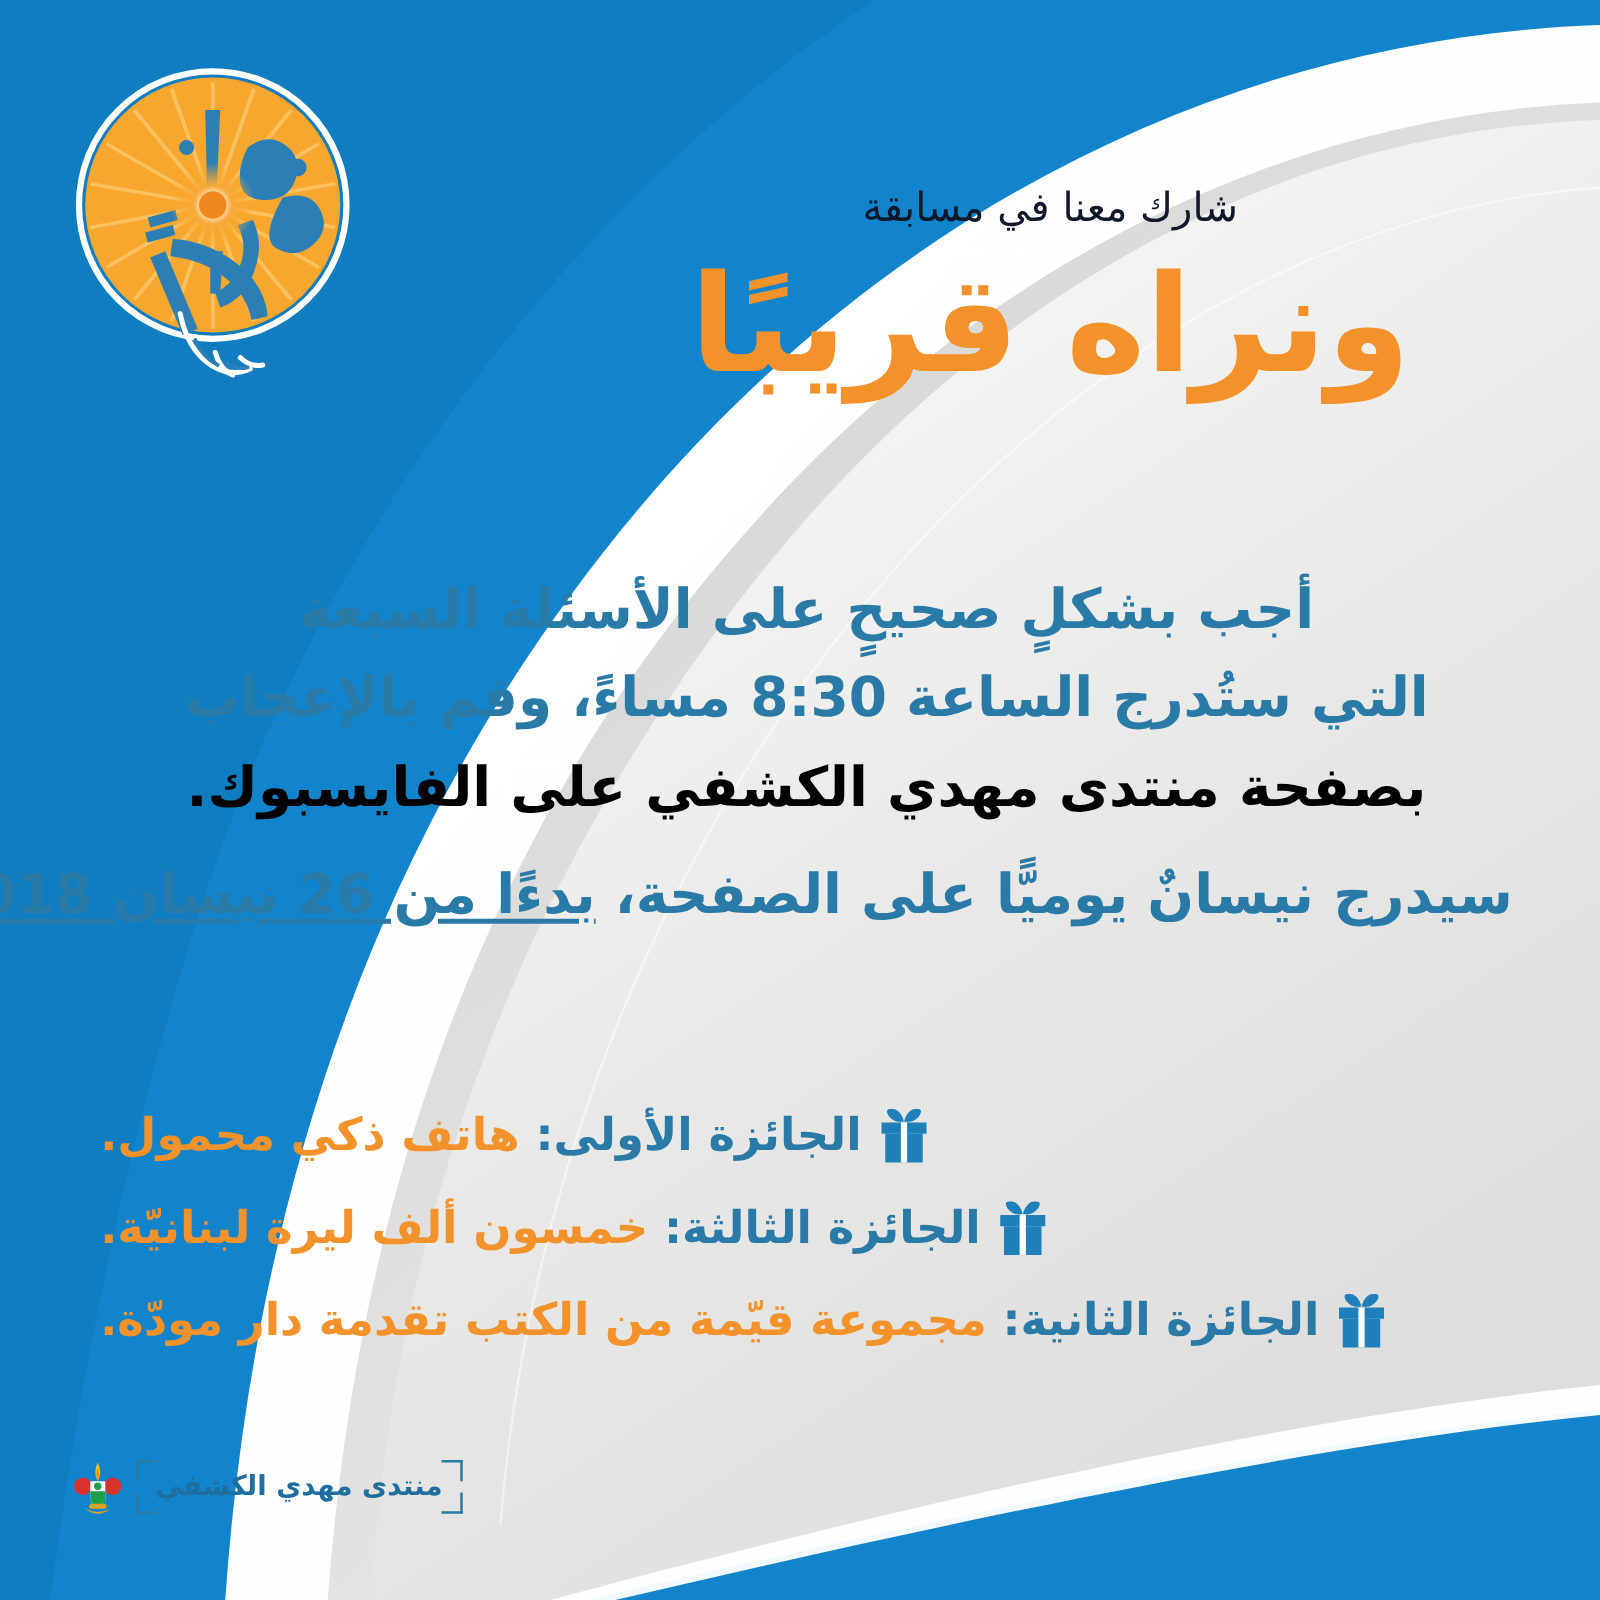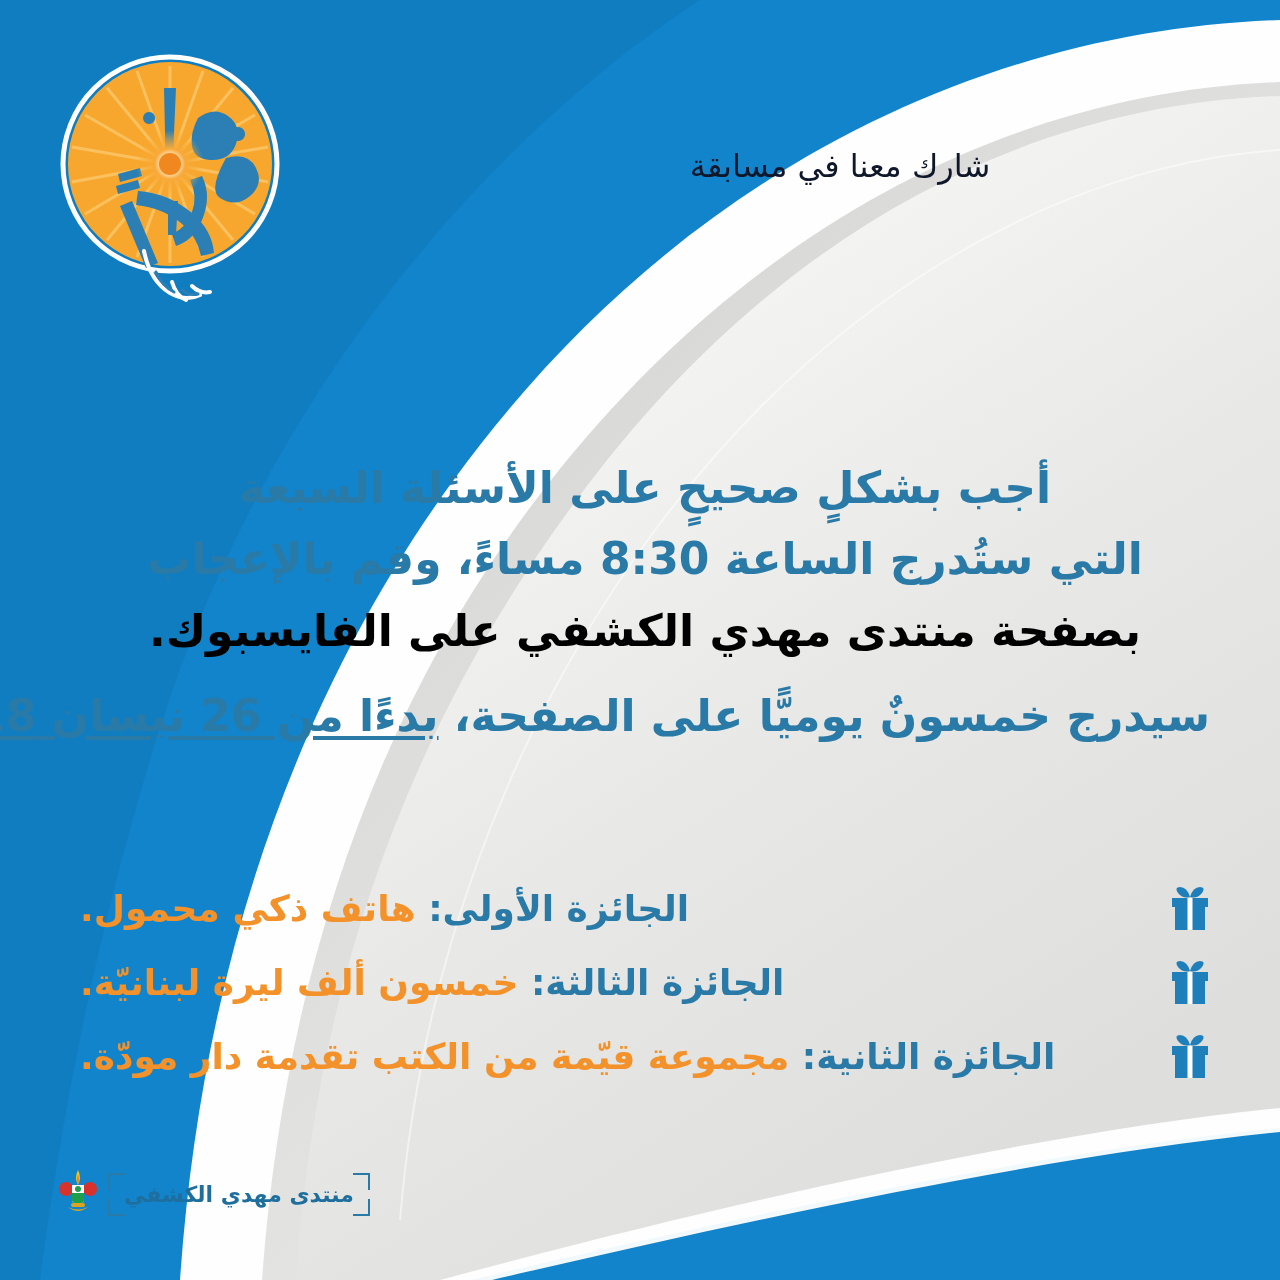--- a/index.html
+++ b/index.html
@@ -81,41 +81,41 @@
     position:absolute;
     right:70px; top:872px;
     width:1130px;
     z-index:5;
     direction:rtl;
   }
   .prize-row {
     display:flex;
     flex-direction:row;
     align-items:center;
-    justify-content:space-between;
+    justify-content:flex-end;
     gap:14px;
     height:74px;
   }
   .gift-icon { width:40px; height:44px; flex:0 0 auto; }
   .prize-text {
     font-size:36px;
     font-weight:bold;
     color:#f3922b;
     white-space:nowrap;
     line-height:1.1;
   }
   .prize-text .lead { color:#2a7aa8; }
 
   
   #footer-logo {
     position:absolute;
     left:58px; bottom:60px;
     display:flex;
     flex-direction:row-reverse;
-    align-items:center;
+    align-items:flex-start;
     gap:10px;
     z-index:6;
   }
   #footer-emblem { width:40px; height:52px; }
   #footer-name-wrap {
     position:relative;
     padding:9px 16px;
   }
   #footer-name {
     font-size:22px;
@@ -232,28 +232,29 @@
       </g>
       <g fill="none" stroke="#2b7fb5" stroke-width="3" stroke-linecap="round">
         <path d="M104 226 q6 14 18 20"></path>
         <path d="M130 244 q8 6 16 4"></path>
       </g>
     </svg>
   </div>
 
   <div id="headline-block">
     <div id="headline-sub">شارك معنا في مسابقة</div>
+    <div id="headline-main">ونراه قريبًا</div>
   </div>
 
   <div id="body-block">
     <div class="body-line">أجب بشكلٍ صحيحٍ على الأسئلة السبعة</div>
     <div class="body-line">التي ستُدرج الساعة 8:30 مساءً، وقم بالإعجاب</div>
     <div class="body-line orange">بصفحة منتدى مهدي الكشفي على الفايسبوك.</div>
     <div class="gap"></div>
-    <div class="body-line"><span>سيدرج خمسونٌ يوميًّا على الصفحة، </span><span class="ul">بدءًا من 26 نيسان 2018م.</span></div>
+    <div class="body-line"><span>سيدرج نيسانٌ يوميًّا على الصفحة، </span><span class="ul">بدءًا من 26 نيسان 2018م.</span></div>
     <div class="gap"></div>
   </div>
 
   <div id="prize-block">
 
     <div class="prize-row">
       <svg class="gift-icon" viewBox="0 0 40 44">
         <path d="M8 6 q-4 -6 2 -6 q7 0 10 10 q-7 2 -12 -4 Z" fill="#1f7fba"></path>
         <path d="M32 6 q4 -6 -2 -6 q-7 0 -10 10 q7 2 12 -4 Z" fill="#1f7fba"></path>
         <rect x="2" y="11" width="36" height="9" fill="#1f7fba"></rect>

